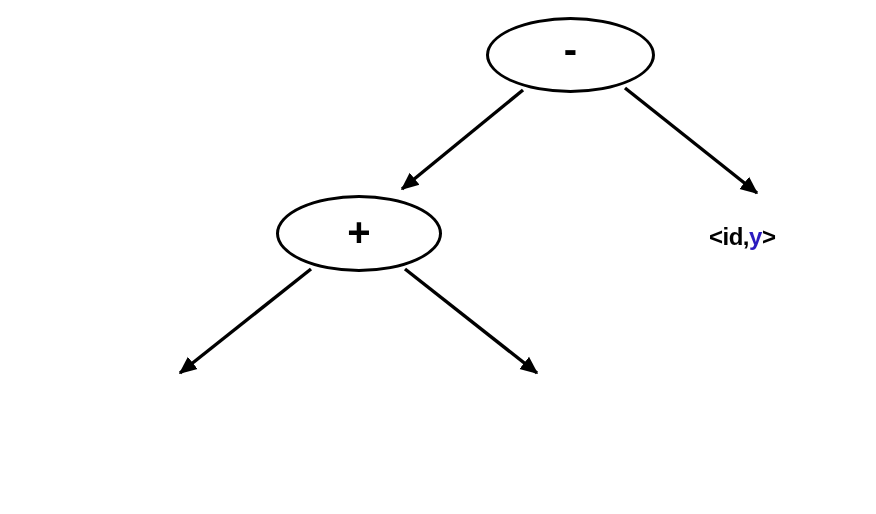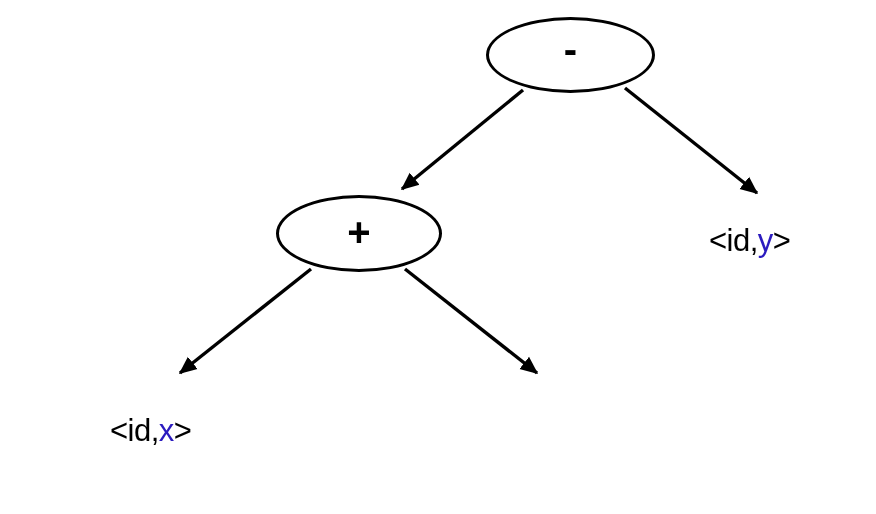--- a/index.html
+++ b/index.html
@@ -46,22 +46,22 @@
     font-size: 40px;
     transform: translateY(-6px);
   }
   .op-plus {
     font-size: 40px;
     transform: translateY(-2px);
   }
   .leaf {
     position: absolute;
     font-family: "Liberation Sans", sans-serif;
-    font-weight: normal;
-    font-size: 31px;
+    font-weight: bold;
+    font-size: 24px;
     color: #000000;
     white-space: nowrap;
     letter-spacing: -0.5px;
     text-align: center;
   }
   .val {
     color: #2b1bbf;
   }
 </style>
 </head>
@@ -82,22 +82,19 @@
   </svg>
 
   <div class="node" style="left:486px; top:17px; width:169px; height:76px;">
     <span class="node-label op-minus">-</span>
   </div>
 
   <div class="node" style="left:276px; top:195px; width:166px; height:77px;">
     <span class="node-label op-plus">+</span>
   </div>
 
-  <div class="leaf" style="left:110px; top:413px;">
-    <span>&lt;id,</span><span class="val">x</span><span>&gt;</span>
-  </div>
 
 
   <div class="leaf" style="left:709px; top:223px;">
     <span>&lt;id,</span><span class="val">y</span><span>&gt;</span>
   </div>
 
 </div>
 
 </body></html>

